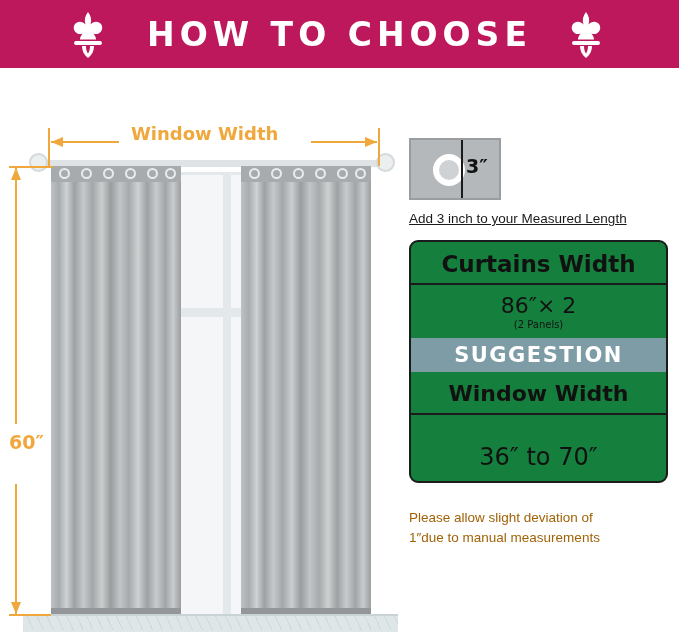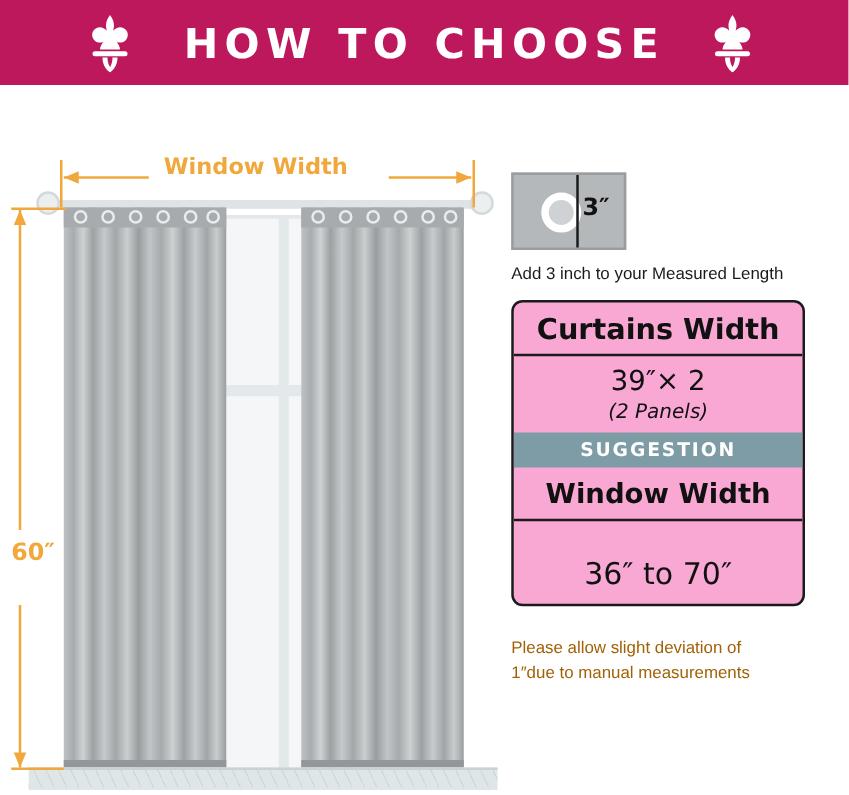--- a/index.html
+++ b/index.html
@@ -262,40 +262,41 @@
     font-size: 13.5px;
     color: #1b1b1b;
     line-height: 1.38;
   }
   .add-note {
     position: absolute;
     left: 408px;
     top: 143px;
     font-size: 13.5px;
     color: #1b1b1b;
+    text-decoration: underline;
   }
   .deviation-note {
     position: absolute;
     left: 408px;
     top: 440px;
     width: 262px;
     font-size: 13.5px;
     color: #a16207;
     line-height: 1.45;
   }
 
   
   .spec-card {
     position: absolute;
     left: 408px;
     top: 172px;
-    width: 235px;
+    width: 259px;
     border: 2px solid #1b1b1b;
     border-radius: 9px;
-    background: #f9a8d4;
+    background: #15803d;
     overflow: hidden;
     box-sizing: border-box;
   }
   .spec-row {
     text-align: center;
     color: #111111;
     font-family: "DejaVu Sans", sans-serif;
   }
   .spec-title {
     font-size: 23px;
@@ -305,28 +306,27 @@
   .spec-divider {
     height: 2px;
     background: #1b1b1b;
     margin: 0;
   }
   .spec-value {
     font-size: 22px;
     padding: 8px 0 0;
   }
   .spec-sub {
-    font-size: 16px;
+    font-size: 10px;
     padding: 1px 16px 8px;
-    font-style: italic;
   }
   .spec-banner {
     background: #7d9ca6;
     color: #ffffff;
-    font-size: 15px;
+    font-size: 21px;
     font-weight: bold;
     letter-spacing: 1.5px;
     padding: 5px 0;
   }
   .spec-title2 {
     font-size: 22px;
     font-weight: bold;
     padding: 9px 0 7px;
   }
   .spec-range {
@@ -416,21 +416,21 @@
     <div class="grommet-figure">
       <div class="ring"></div>
     </div>
     <div class="grommet-dim-line"></div>
     <div class="grommet-dim-text">3″</div>
     <div class="add-note">Add 3 inch to your Measured Length</div>
 
     <div class="spec-card">
       <div class="spec-row spec-title">Curtains Width</div>
       <div class="spec-divider"></div>
-      <div class="spec-row spec-value">39″× 2</div>
+      <div class="spec-row spec-value">86″× 2</div>
       <div class="spec-row spec-sub">(2 Panels)</div>
       <div class="spec-row spec-banner">SUGGESTION</div>
       <div class="spec-row spec-title2">Window Width</div>
       <div class="spec-divider"></div>
       <div class="spec-row spec-range">36″ to 70″</div>
     </div>
 
     <div class="deviation-note">
       <div>Please allow slight deviation of</div>
       <div>1″due to manual measurements</div>

